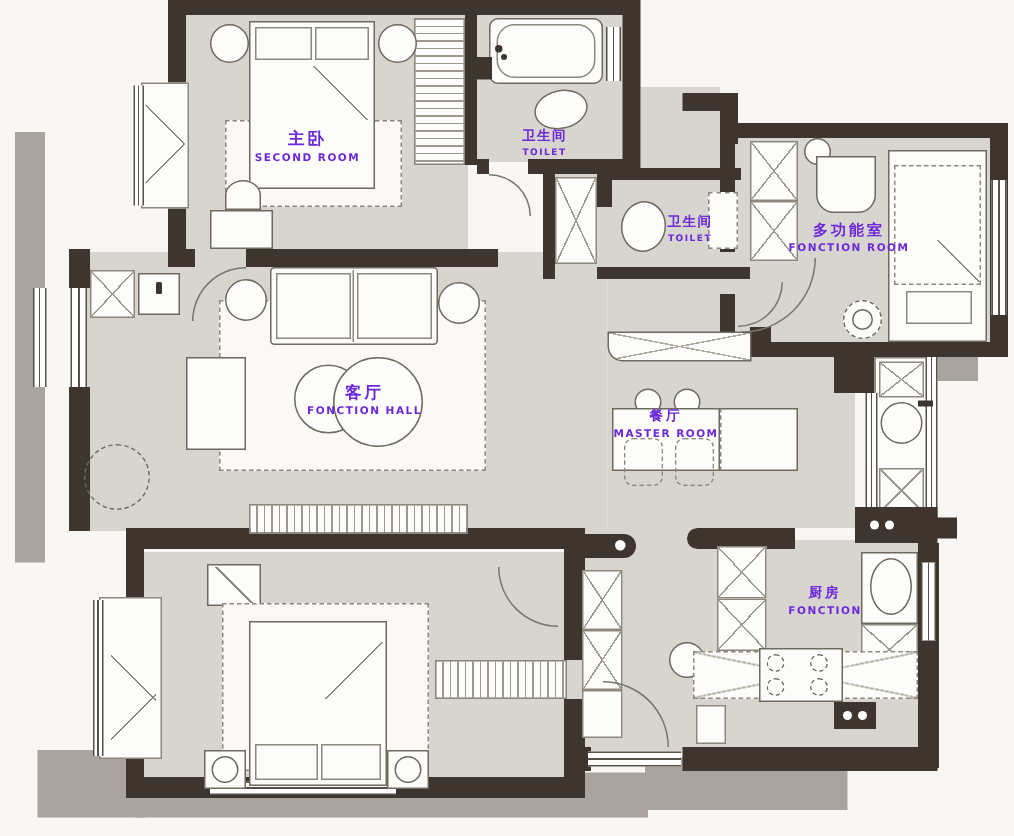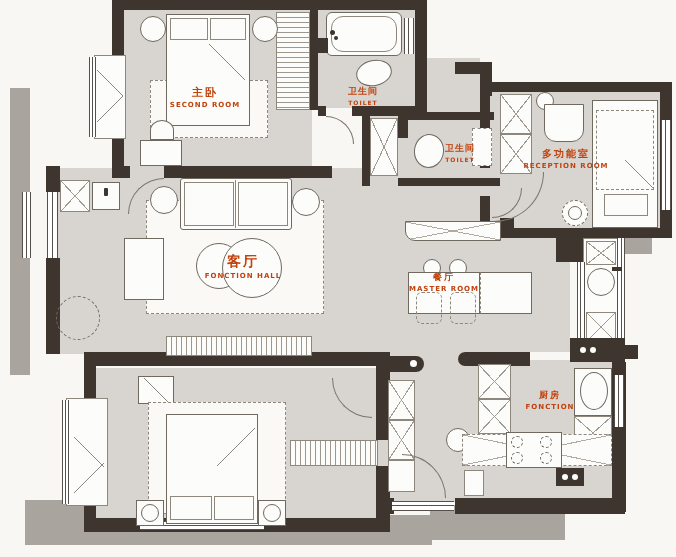--- a/index.html
+++ b/index.html
@@ -23,21 +23,21 @@
   .win-v{position:absolute;background:#fff;border-left:1px solid #55504a;border-right:1px solid #55504a;box-sizing:border-box;
     background-image:linear-gradient(to right,transparent calc(50% - .5px),#55504a calc(50% - .5px),#55504a calc(50% + .5px),transparent calc(50% + .5px));}
   .win-h{position:absolute;background:#fff;border-top:1px solid #55504a;border-bottom:1px solid #55504a;box-sizing:border-box;
     background-image:linear-gradient(to bottom,transparent calc(50% - .5px),#55504a calc(50% - .5px),#55504a calc(50% + .5px),transparent calc(50% + .5px));}
   .circle{position:absolute;background:#fcfcfa;border:1px solid #6f695f;border-radius:50%;box-sizing:border-box;}
   .arc{position:absolute;background:none;border:0 solid #7b756c;box-sizing:border-box;}
   .diag{position:absolute;background-image:linear-gradient(45deg,transparent calc(50% - .5px),#8d877d calc(50% - .5px),#8d877d calc(50% + .5px),transparent calc(50% + .5px));}
   .diag2{position:absolute;background-image:linear-gradient(-45deg,transparent calc(50% - .5px),#8d877d calc(50% - .5px),#8d877d calc(50% + .5px),transparent calc(50% + .5px));}
   .dot{position:absolute;border-radius:50%;background:#fcfcfa;}
   .ddot{position:absolute;border-radius:50%;background:#3e362e;}
-  .label{position:absolute;transform:translate(-50%,-50%);text-align:center;color:#c2410c;white-space:nowrap;z-index:30;}
+  .label{position:absolute;transform:translate(-50%,-50%);text-align:center;color:#6d28d9;white-space:nowrap;z-index:30;}
   .label .zh{display:block;font-size:11px;font-weight:bold;letter-spacing:2px;}
   .label .en{display:block;font-size:7px;font-weight:bold;letter-spacing:1px;margin-top:1px;}
 </style>
 </head>
 <body>
 
 <div id="plan">
 
   <div class="shadow" style="left:10px;top:88px;width:20px;height:287px;"></div>
   <div class="shadow" style="left:25px;top:500px;width:72px;height:45px;"></div>
@@ -170,39 +170,39 @@
   <div class="white" style="left:592px;top:100px;width:66px;height:128px;"></div>
   <div class="rug" style="left:596px;top:110px;width:58px;height:80px;background:none;"></div>
   <div class="soft" style="left:604px;top:194px;width:44px;height:22px;"></div>
   <div class="diag" style="left:624px;top:160px;width:30px;height:28px;"></div>
   <div class="arc" style="left:494px;top:172px;width:50px;height:50px;border-radius:0 0 100% 0;border-width:0 1px 1px 0;"></div>
   <div class="circle" style="left:562px;top:200px;width:26px;height:26px;border-style:dashed;"></div>
   <div class="circle" style="left:568px;top:206px;width:14px;height:14px;"></div>
   <div class="win-v" style="left:661px;top:120px;width:10px;height:90px;"></div>
   <div class="label" style="left:566px;top:158px;">
     <span class="zh" style="font-size:10px;">多功能室</span>
-    <span class="en">RECEPTION ROOM</span>
+    <span class="en">FONCTION ROOM</span>
   </div>
 
   <div class="xbox" style="left:60px;top:180px;width:30px;height:32px;"></div>
   <div class="white" style="left:92px;top:182px;width:28px;height:28px;"></div>
   <div class="ddot" style="left:104px;top:188px;width:4px;height:8px;border-radius:1px;"></div>
   <div class="rug" style="left:146px;top:200px;width:178px;height:114px;"></div>
   <div class="circle" style="left:150px;top:186px;width:28px;height:28px;"></div>
   <div class="circle" style="left:292px;top:188px;width:28px;height:28px;"></div>
   <div class="white" style="left:180px;top:178px;width:112px;height:52px;border-radius:3px;"></div>
   <div class="diag" style="left:235px;top:180px;width:1px;height:48px;background:#8d877d;"></div>
   <div class="soft" style="left:184px;top:182px;width:50px;height:44px;background:none;"></div>
   <div class="soft" style="left:238px;top:182px;width:50px;height:44px;background:none;"></div>
   <div class="white" style="left:124px;top:238px;width:40px;height:62px;"></div>
   <div class="circle" style="left:196px;top:243px;width:46px;height:46px;background:#fcfcfa;"></div>
   <div class="circle" style="left:222px;top:238px;width:60px;height:60px;background:#fcfcfa;"></div>
   <div class="circle" style="left:56px;top:296px;width:44px;height:44px;border-style:dashed;background:none;"></div>
   <div class="label" style="left:243px;top:266px;">
-    <span class="zh" style="font-size:14px;">客厅</span>
+    <span class="zh" style="font-size:11px;">客厅</span>
     <span class="en">FONCTION HALL</span>
   </div>
 
   <div class="slat-v" style="left:166px;top:336px;width:146px;height:20px;"></div>
 
   <div class="white" style="left:405px;top:221px;width:96px;height:20px;border-radius:0 0 0 10px;
        background-image:linear-gradient(to top right,transparent calc(50% - .5px),#b0aaa0 calc(50% - .5px),#b0aaa0 calc(50% + .5px),transparent calc(50% + .5px)),linear-gradient(to bottom right,transparent calc(50% - .5px),#b0aaa0 calc(50% - .5px),#b0aaa0 calc(50% + .5px),transparent calc(50% + .5px));"></div>
   <div class="circle" style="left:423px;top:259px;width:18px;height:18px;"></div>
   <div class="circle" style="left:449px;top:259px;width:18px;height:18px;"></div>
   <div class="white" style="left:408px;top:272px;width:72px;height:42px;"></div>

